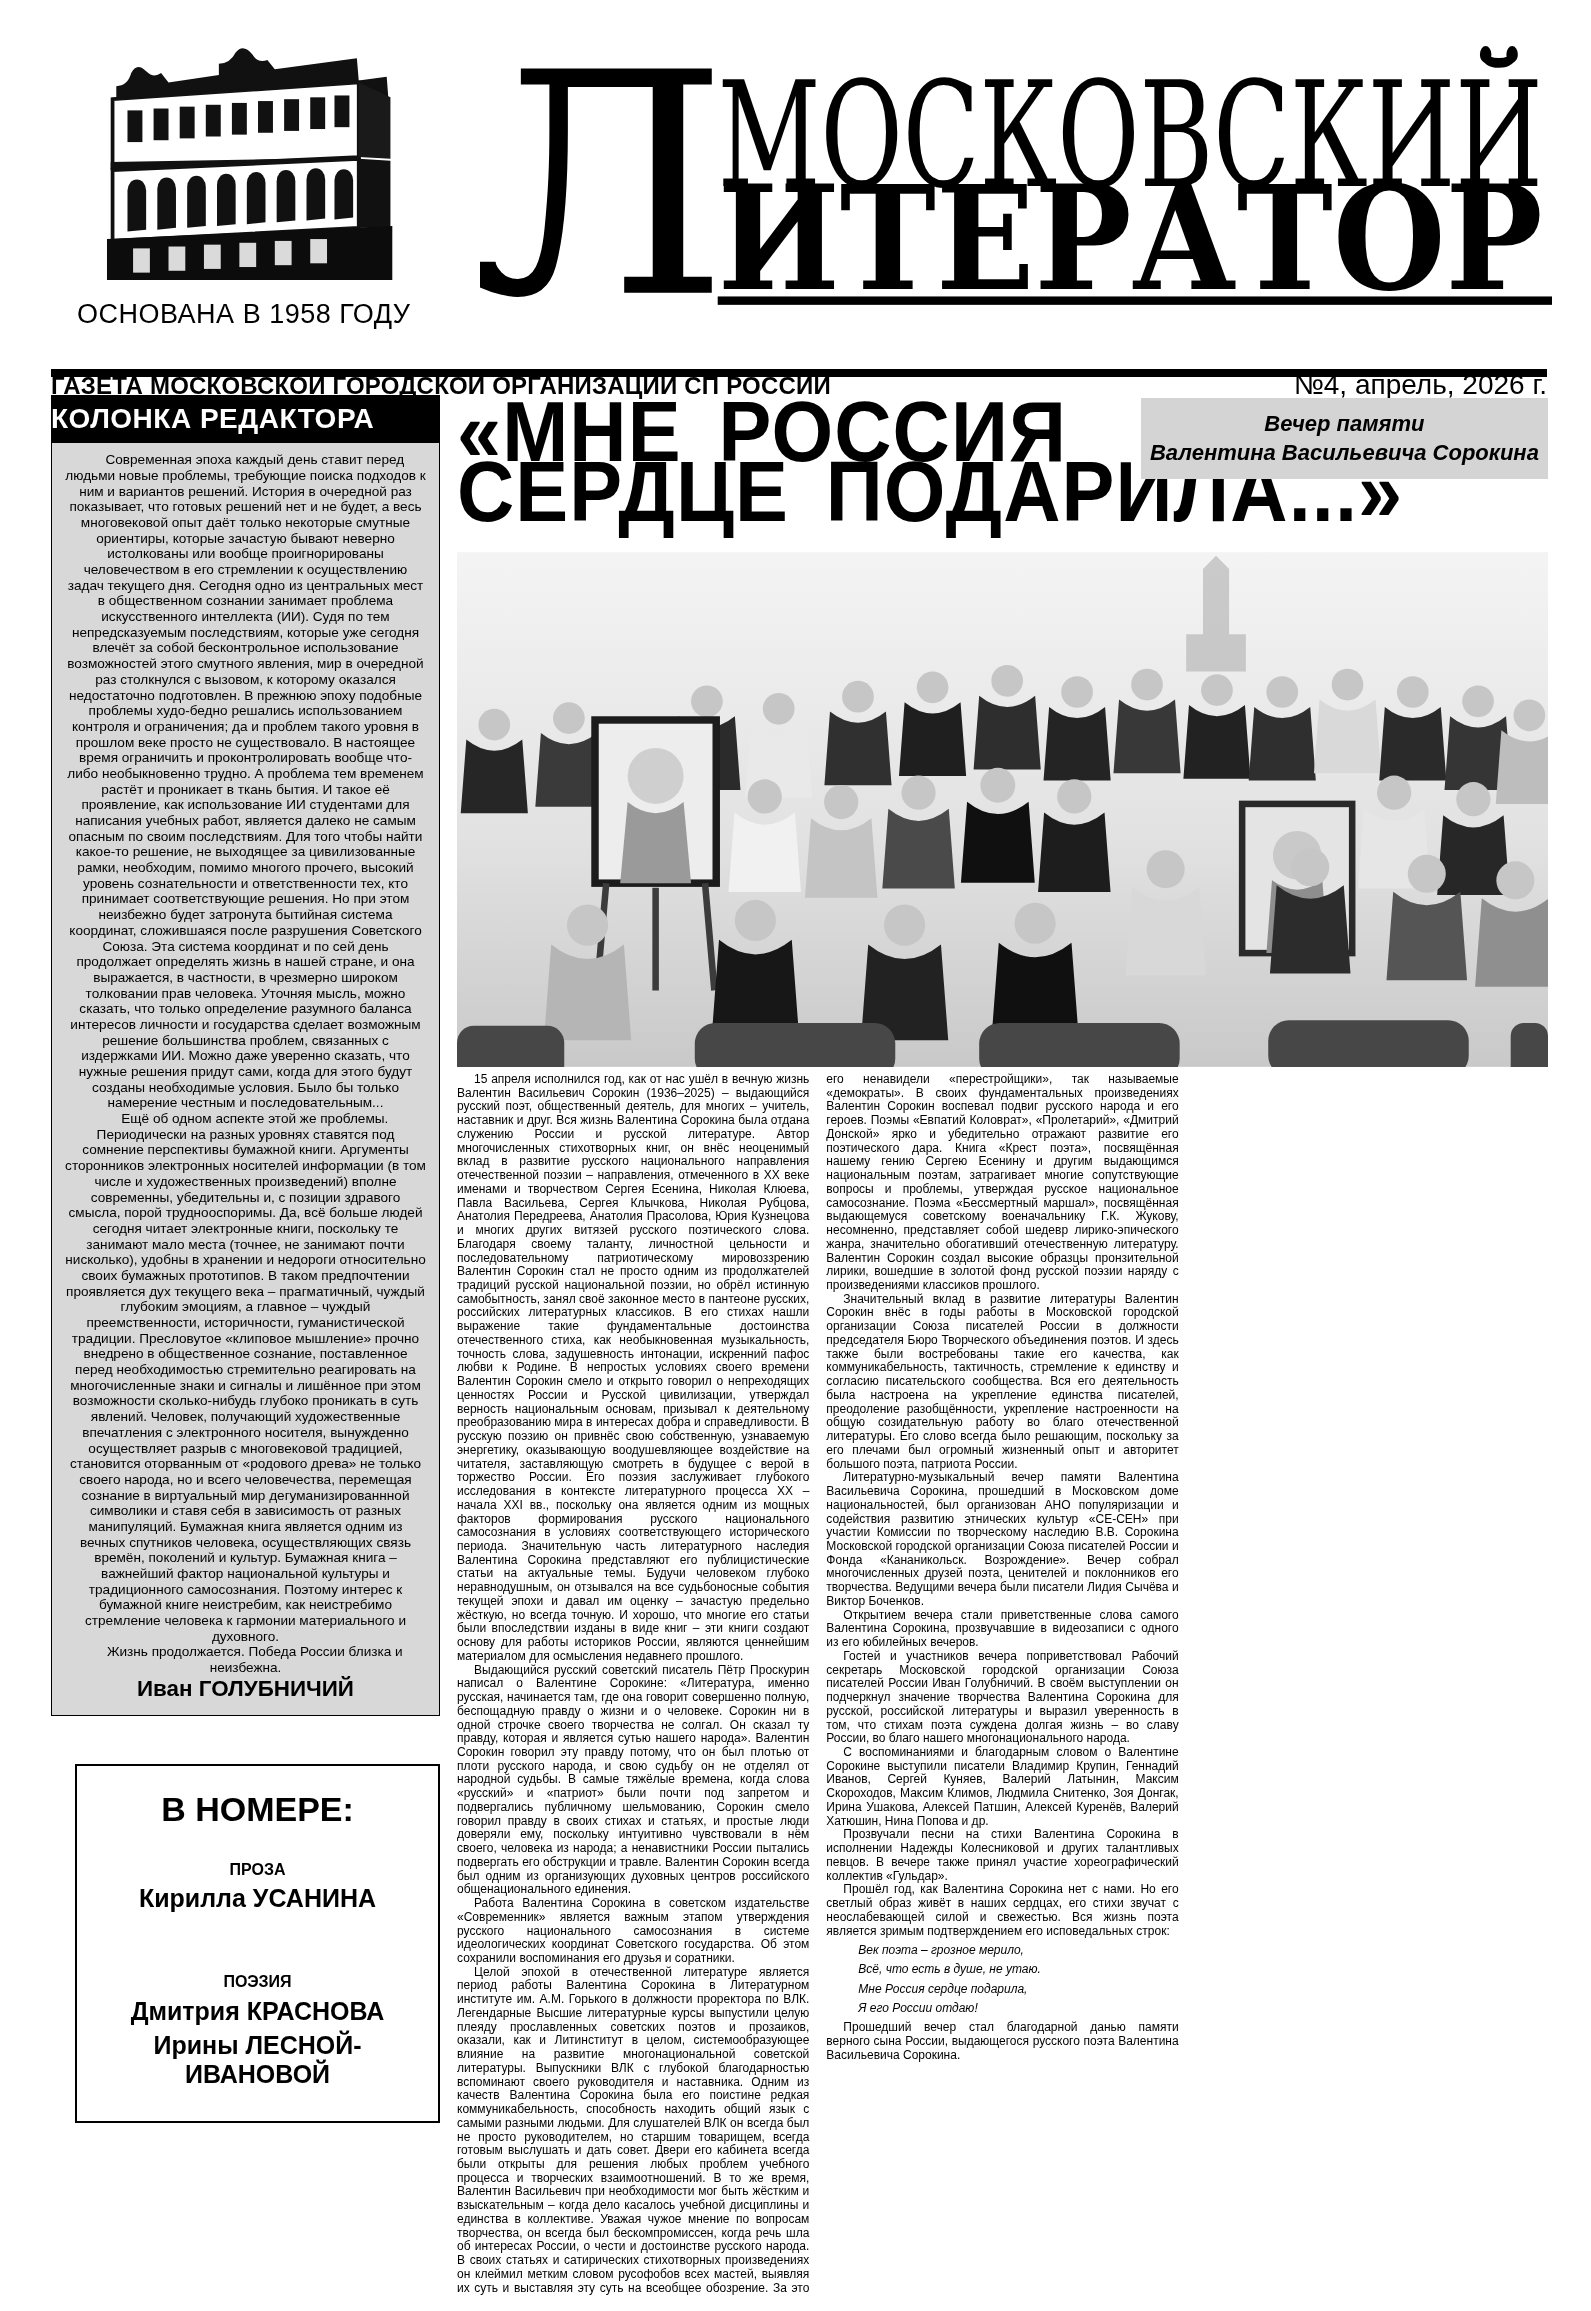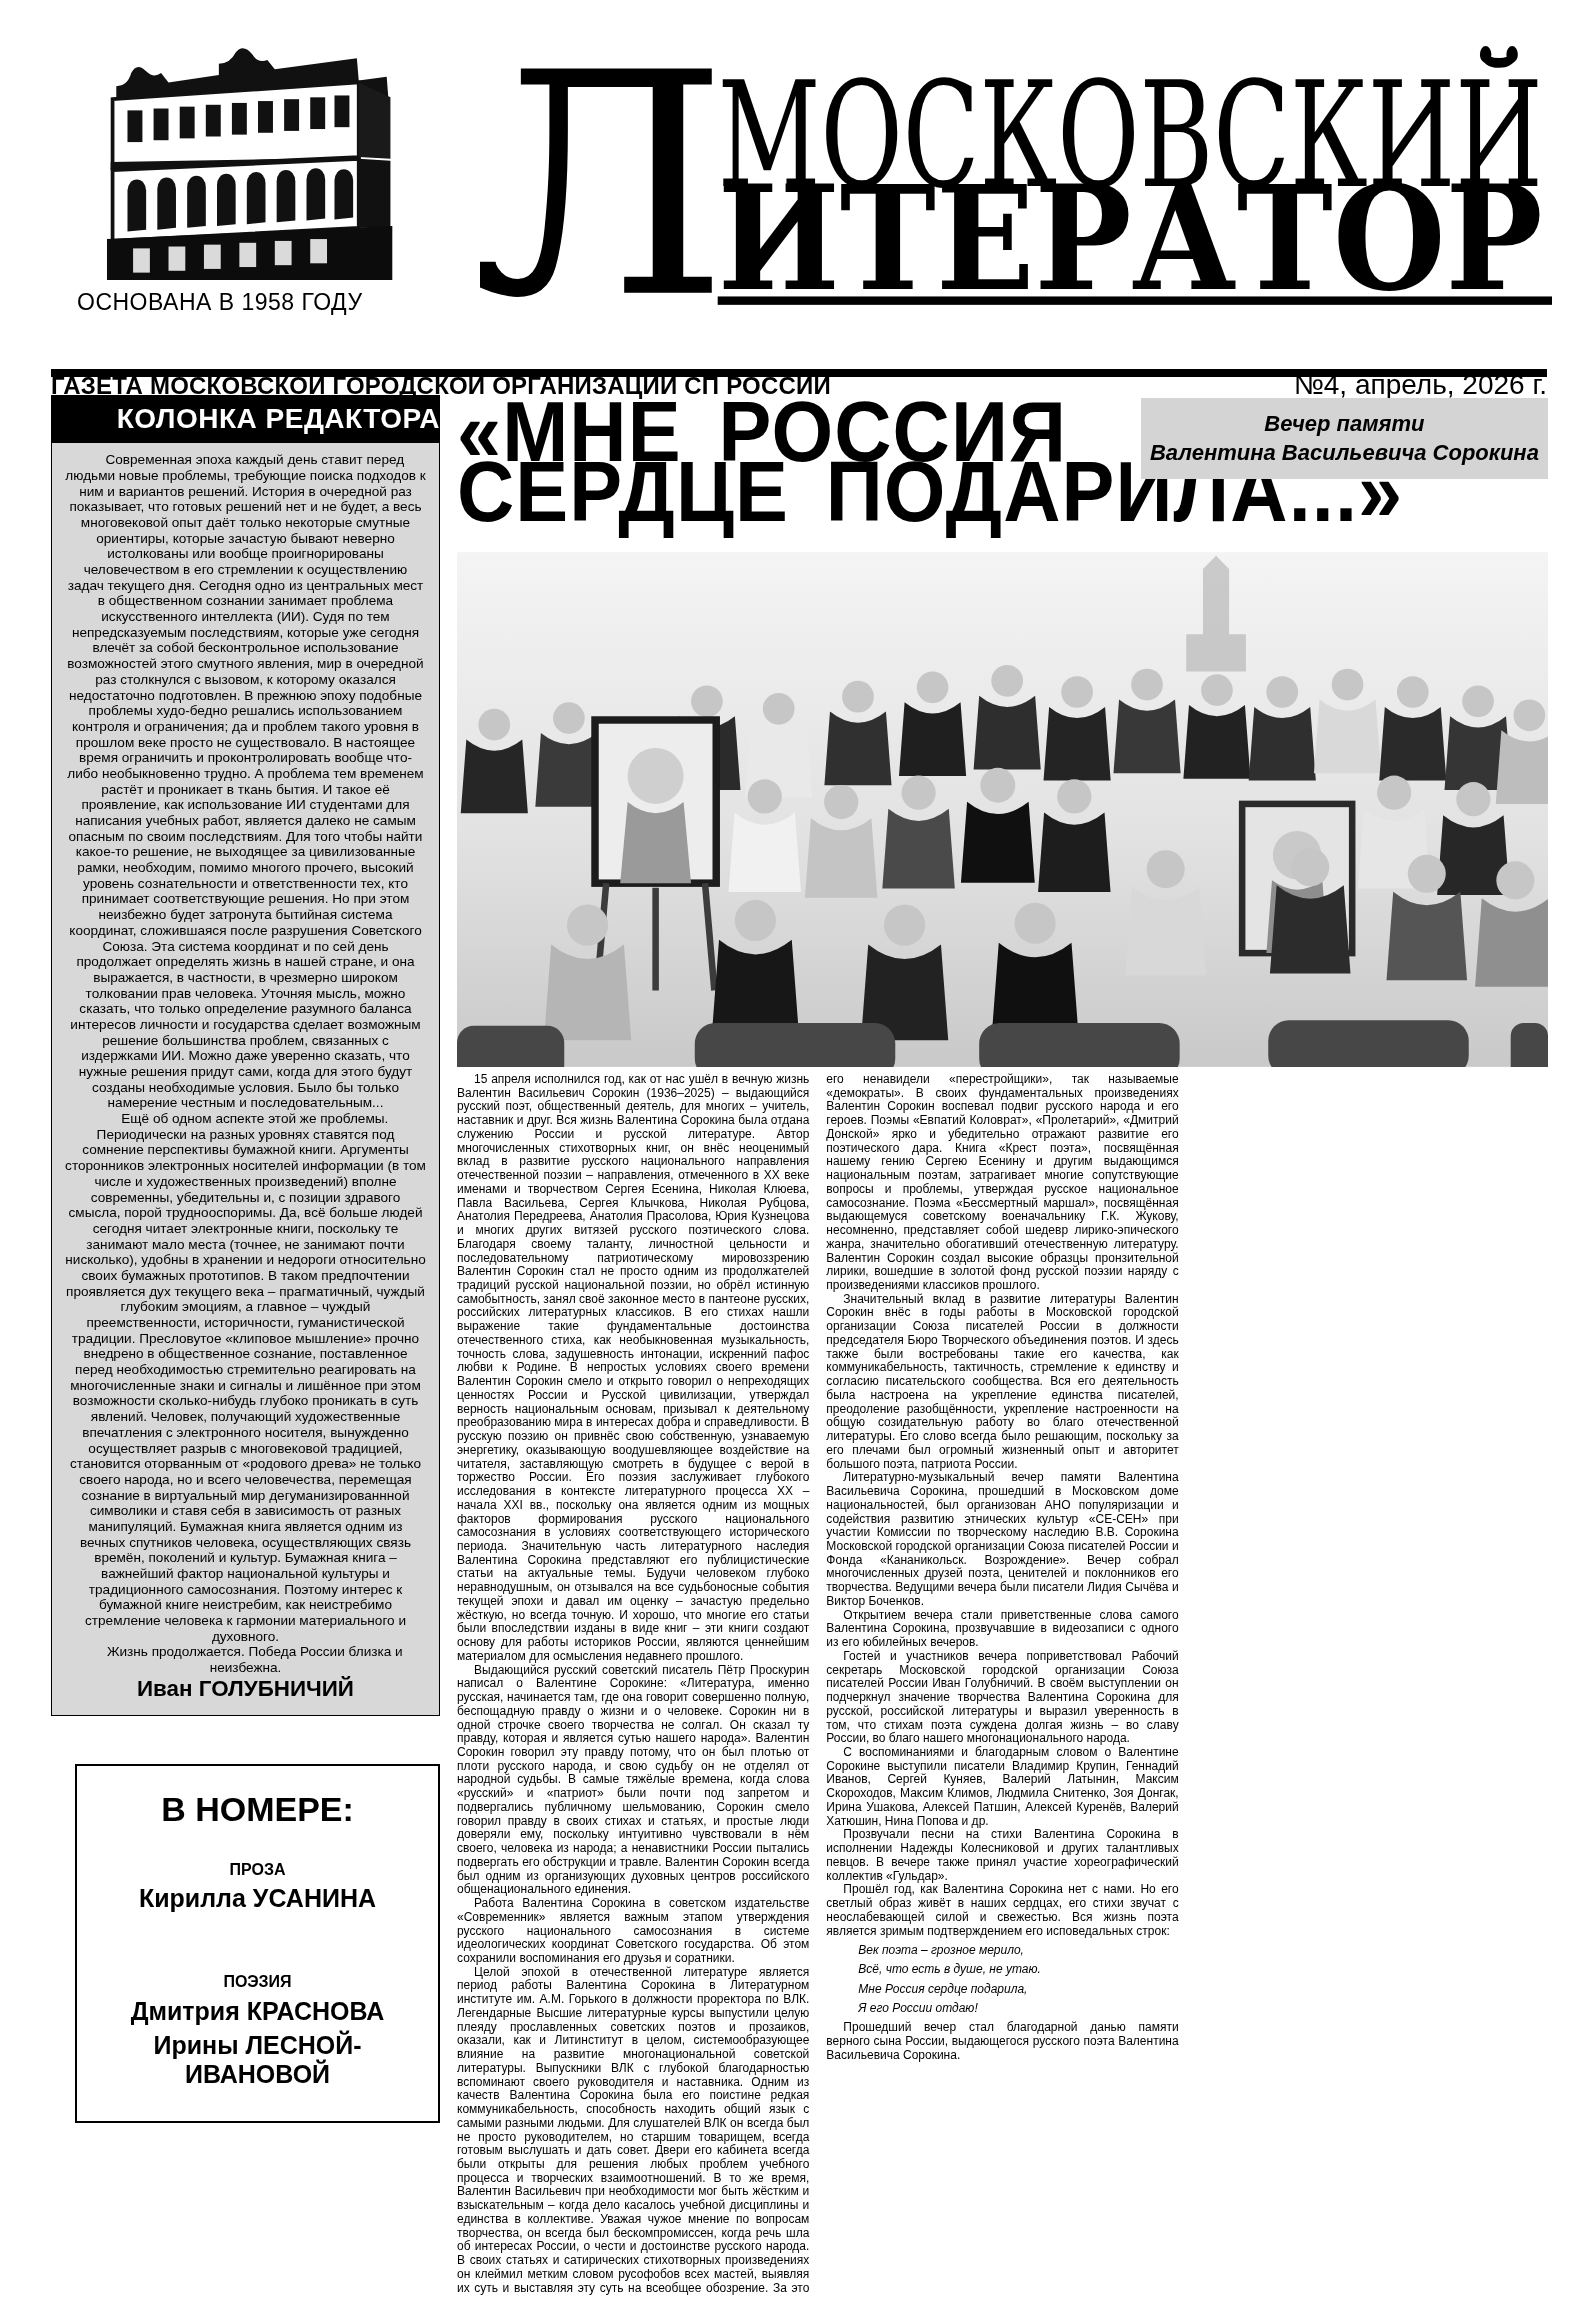--- a/index.html
+++ b/index.html
@@ -2,33 +2,33 @@
 <html lang="ru" style="font-size:15px"><head>
 <meta charset="utf-8">
 <style>
   html,body{margin:0;padding:0;background:#888;}
   #page{position:relative;width:1591px;height:2312px;background:#ffffff;margin:0 auto;
         font-family:"Liberation Sans",sans-serif;color:#000;overflow:hidden;}
 
   
   .building-box{position:absolute;left:51px;top:45px;width:401px;height:289px;}
   .building-box svg{display:block;margin:0 auto;}
-  .founded{font-size:23px;letter-spacing:0.5px;margin-top:6px;padding-left:26px;white-space:nowrap;}
+  .founded{font-size:27px;letter-spacing:0.5px;margin-top:16px;padding-left:26px;white-space:nowrap;}
 
   .masthead{position:absolute;left:480px;top:39px;width:1072px;height:280px;}
 
   .subtitle-row{position:absolute;left:51px;top:330px;width:1496px;display:flex;
                 justify-content:space-between;align-items:baseline;}
   .subtitle-left{font-weight:bold;font-size:24px;letter-spacing:0.2px;}
   .subtitle-right{font-size:28px;margin-top:39px;}
   .top-rule{position:absolute;left:51px;top:369px;width:1496px;height:8.4px;background:#000;}
 
   
   .left-col{position:absolute;left:51px;top:395px;width:389px;}
-  .editor-header{background:#000;color:#fff;font-weight:bold;font-size:28px;text-align:right;
+  .editor-header{background:#000;color:#fff;font-weight:bold;font-size:28px;text-align:left;
                  padding:7.5px 0 8.4px;letter-spacing:0.5px;}
   .editor-body{background:#d8d8d8;border:1.9px solid #000;border-top:none;padding:9.3px 12px 13px;
                font-size:13.6px;line-height:1.155;text-align:justify;}
   .editor-body p{margin:0;text-indent:18.6px;text-align:center;}
   .editor-sig{text-align:right;font-weight:bold;font-size:22.4px;margin-top:15px;text-indent:0 !important;}
 
   .in-issue{border:2.8px solid #000;margin-top:48px;text-align:center;padding:24px 9.3px 32px;margin-left:24px;}
   .in-issue-title{font-weight:bold;font-size:34px;margin-bottom:32px;}
   .in-issue-genre{font-weight:bold;font-size:16px;margin-top:28px;}
   .in-issue-author{font-weight:bold;font-size:25px;margin-top:5.6px;}

